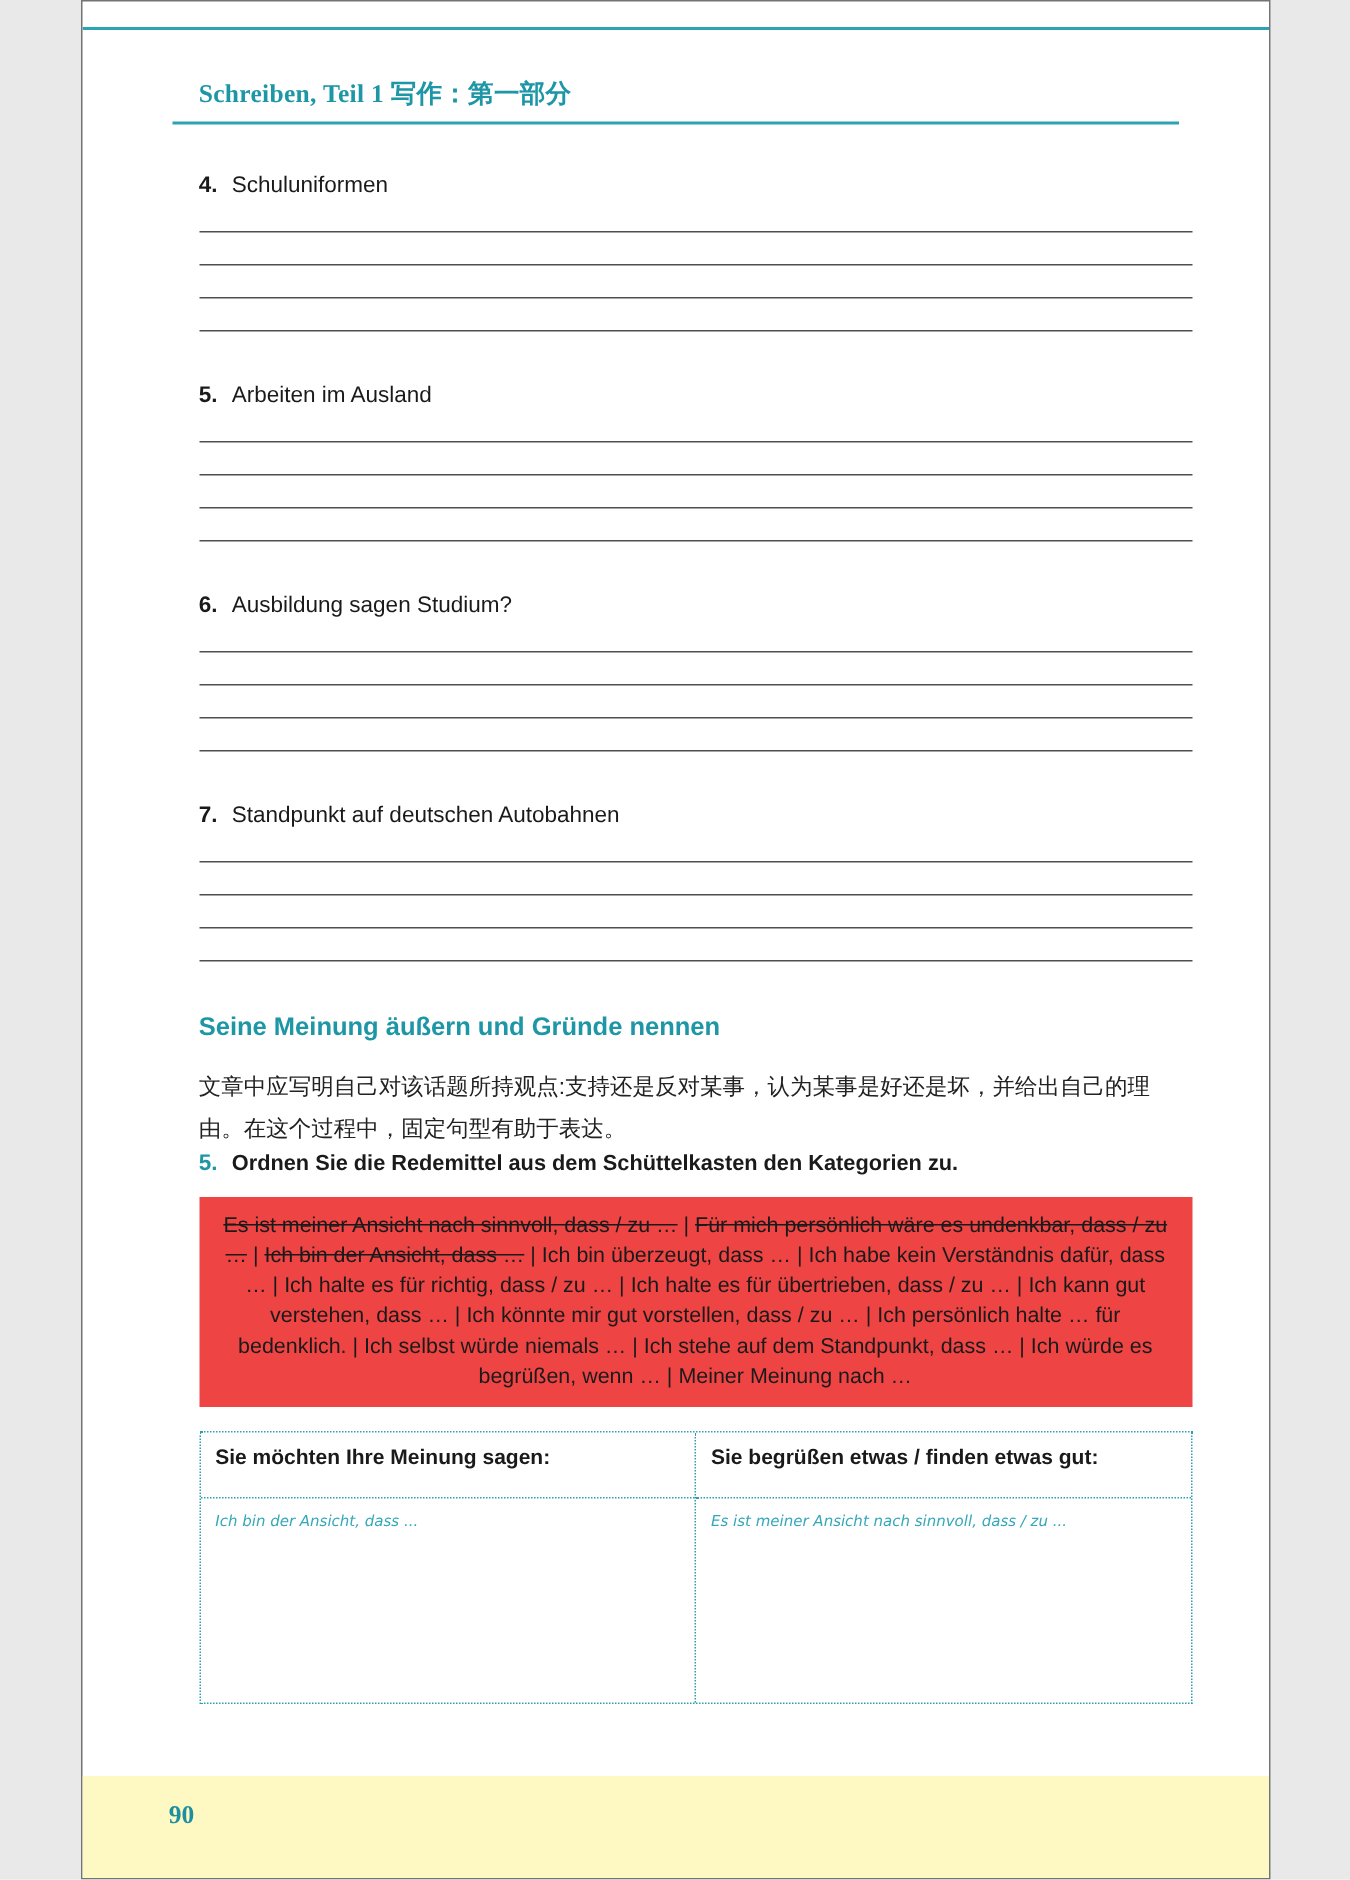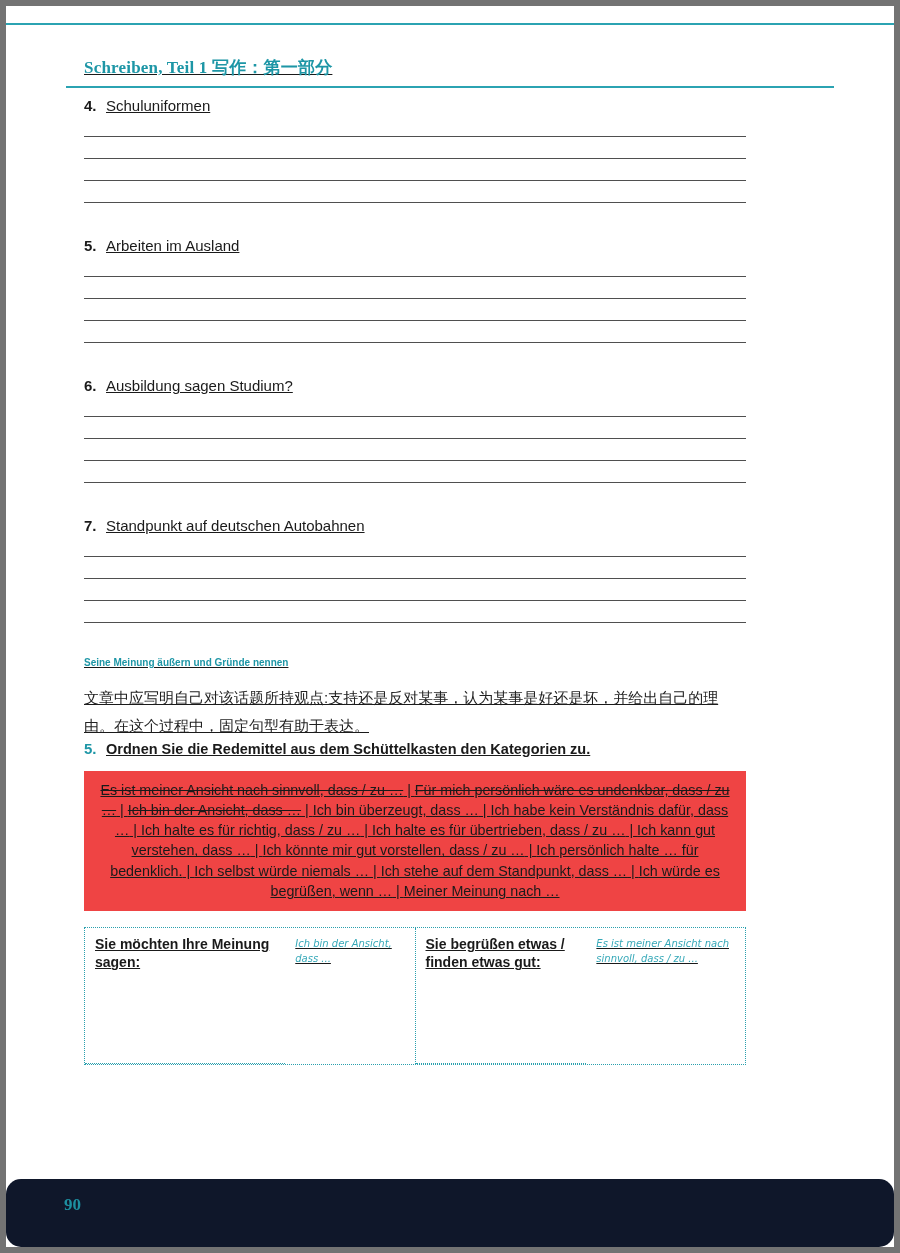--- a/index.html
+++ b/index.html
@@ -1,83 +1,82 @@
 <!DOCTYPE html>
 <html><head>
 <meta charset="utf-8">
 <style>
   * { margin:0; padding:0; box-sizing:border-box; }
   html, body { background:#e9e9e9; }
   .page {
     position:relative;
-    width:900px; height:1253px;
+    width:793px; height:1253px;
     margin:0 auto;
     background:#ffffff;
-    border:6px solid #737373;
+    border:1px solid #737373;
     overflow:hidden;
     font-family:"Liberation Sans", "DejaVu Sans", sans-serif;
     color:#1a1a1a;
-    text-decoration:underline;
   }
   .top-rule { position:absolute; top:17px; left:0; width:100%; height:2px; background:#2ba3b2; }
 
   .header { padding:50px 60px 0 78px; }
   .header-title {
     font-family:"Liberation Serif", "DejaVu Serif", serif;
     font-size:17px; color:#1d96a6; font-weight:bold; letter-spacing:.2px;
   }
   .header-rule { margin:7px 0 0 -18px; height:2px; background:#2ba3b2; }
 
   .content { margin-left:78px; width:662px; }
 
-  .topics { margin-top:9px; }
+  .topics { margin-top:32px; }
   .topic { margin-bottom:34px; }
   .topic-label { font-size:15px; line-height:18px; }
   .t-num { font-weight:bold; display:inline-block; width:22px; }
   .writing-lines { margin-top:0; }
   .wline { height:22px; border-bottom:1px solid #4f4f4f; }
 
-  .sec-heading { margin-top:0; color:#1d96a6; font-weight:bold; font-size:10px; }
+  .sec-heading { margin-top:0; color:#1d96a6; font-weight:bold; font-size:17px; }
 
   .intro { margin-top:16px; font-size:15px; line-height:1.85; color:#222; }
 
   .exercise { font-size:14.5px; font-weight:bold; }
   .ex-num { color:#1d96a6; display:inline-block; width:22px; font-size:15px; }
 
   .wordbox {
     margin-top:14px;
     background:#ef4444;
     padding:9px 16px 10px 16px;
     text-align:center;
     font-size:14.3px;
     line-height:1.42;
     color:#1a1a1a;
   }
   .phrase.struck { text-decoration:line-through; }
 
   .cat-table { display:flex; margin-top:16px; border:1px dotted #2aa0ae; }
-  .tcol { flex:1; border-left:1px dotted #2aa0ae; display:flex; }
+  .tcol { flex:1; border-left:1px dotted #2aa0ae; display:flex; flex-direction:column; }
   .tcol:first-child { border-left:none; }
   .thead {
     font-weight:bold; font-size:14px; line-height:1.3;
     padding:7px 10px 6px 10px;
     border-bottom:1px dotted #2aa0ae;
     min-height:44px;
   }
   .tbody {
     padding:8px 10px;
     min-height:136px;
     font-style:italic;
     color:#35a8b8;
     font-size:10px;
     line-height:1.5;
     font-family:"DejaVu Sans", sans-serif;
   }
 
-  .footer { position:absolute; left:0; bottom:0; width:100%; height:68px; background:#0f172a;border-radius:15px; }
+  .footer { position:absolute; left:0; bottom:0; width:100%; height:68px; background:#fef9c3; }
   .page-num {
     position:absolute; left:58px; top:16px;
     font-family:"Liberation Serif", "DejaVu Serif", serif;
     font-weight:bold; font-size:17px; color:#1d8fa0;
   }
 </style>
 </head>
 <body>
 
 <div class="page">

